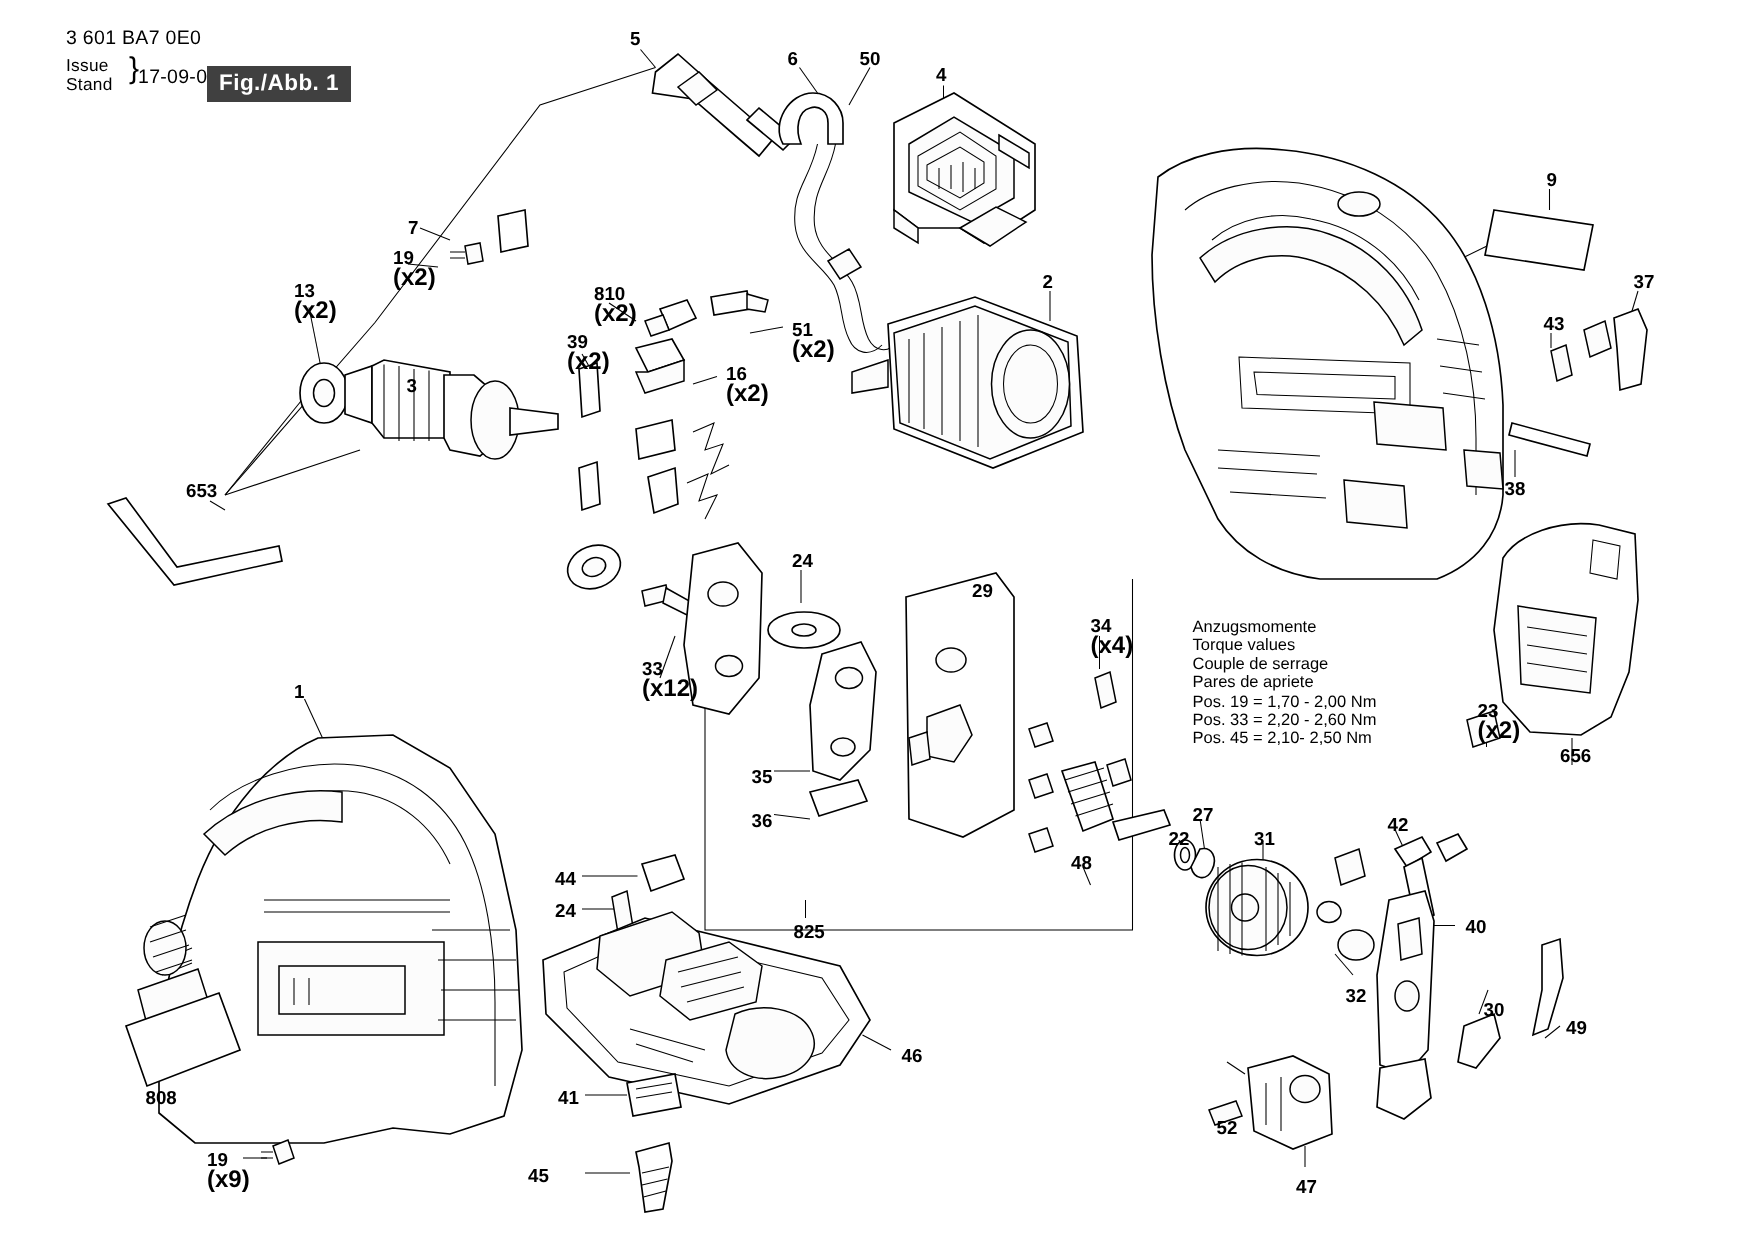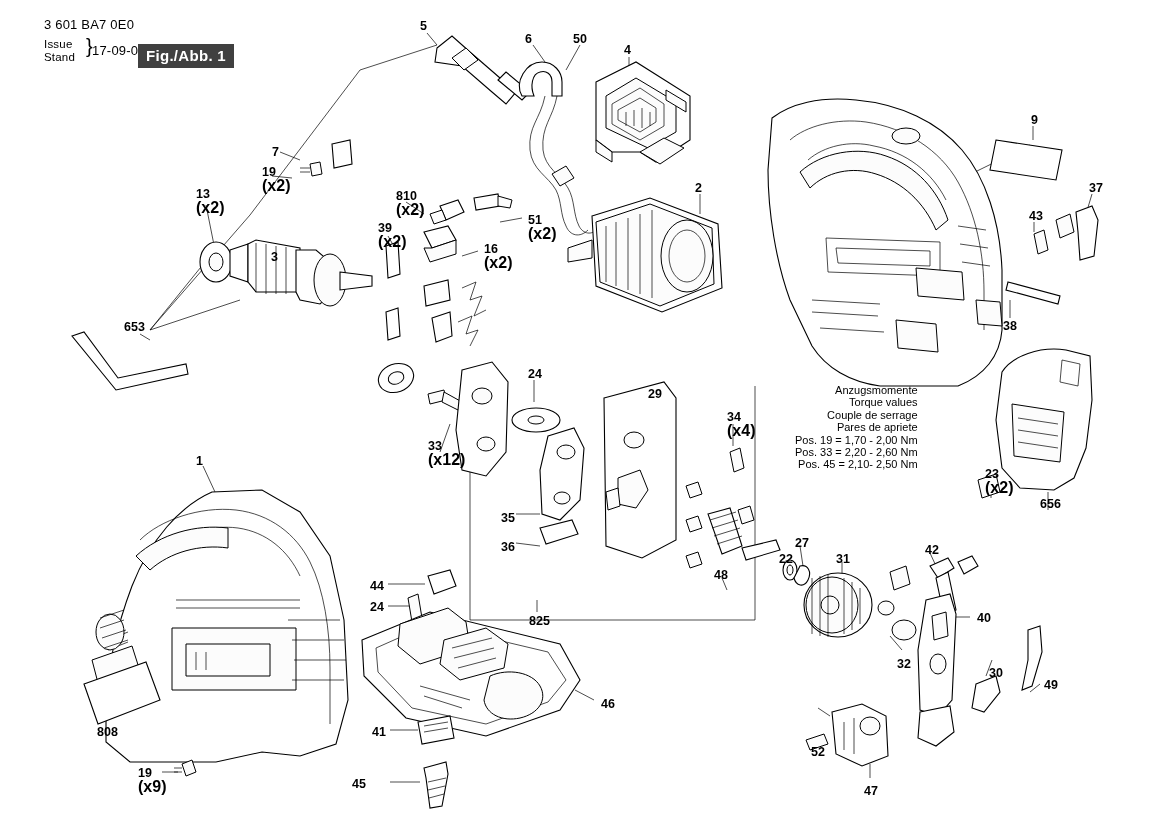--- a/index.html
+++ b/index.html
@@ -52,21 +52,21 @@
 
 <div id="sheet">
 
   <div class="hdr" id="hdr-partno">3 601 BA7 0E0</div>
   <div class="hdr" id="hdr-issue">Issue</div>
   <div class="hdr" id="hdr-stand">Stand</div>
   <div class="hdr" id="hdr-brace">}</div>
   <div class="hdr" id="hdr-date">17-09-05</div>
   <div id="fig-box">Fig./Abb. 1</div>
 
-  <div class="note" style="left:795px; top:384px;text-align:right;">Anzugsmomente
+  <div class="note" style="left:795px; top:412px;">Anzugsmomente
 Torque values
 Couple de serrage
 Pares de apriete
 Pos. 19 = 1,70 - 2,00 Nm
 Pos. 33 = 2,20 - 2,60 Nm
 Pos. 45 = 2,10- 2,50 Nm</div>
 
   <svg width="1169" height="826" viewBox="0 0 1169 826">
 
     <g class="thin">

